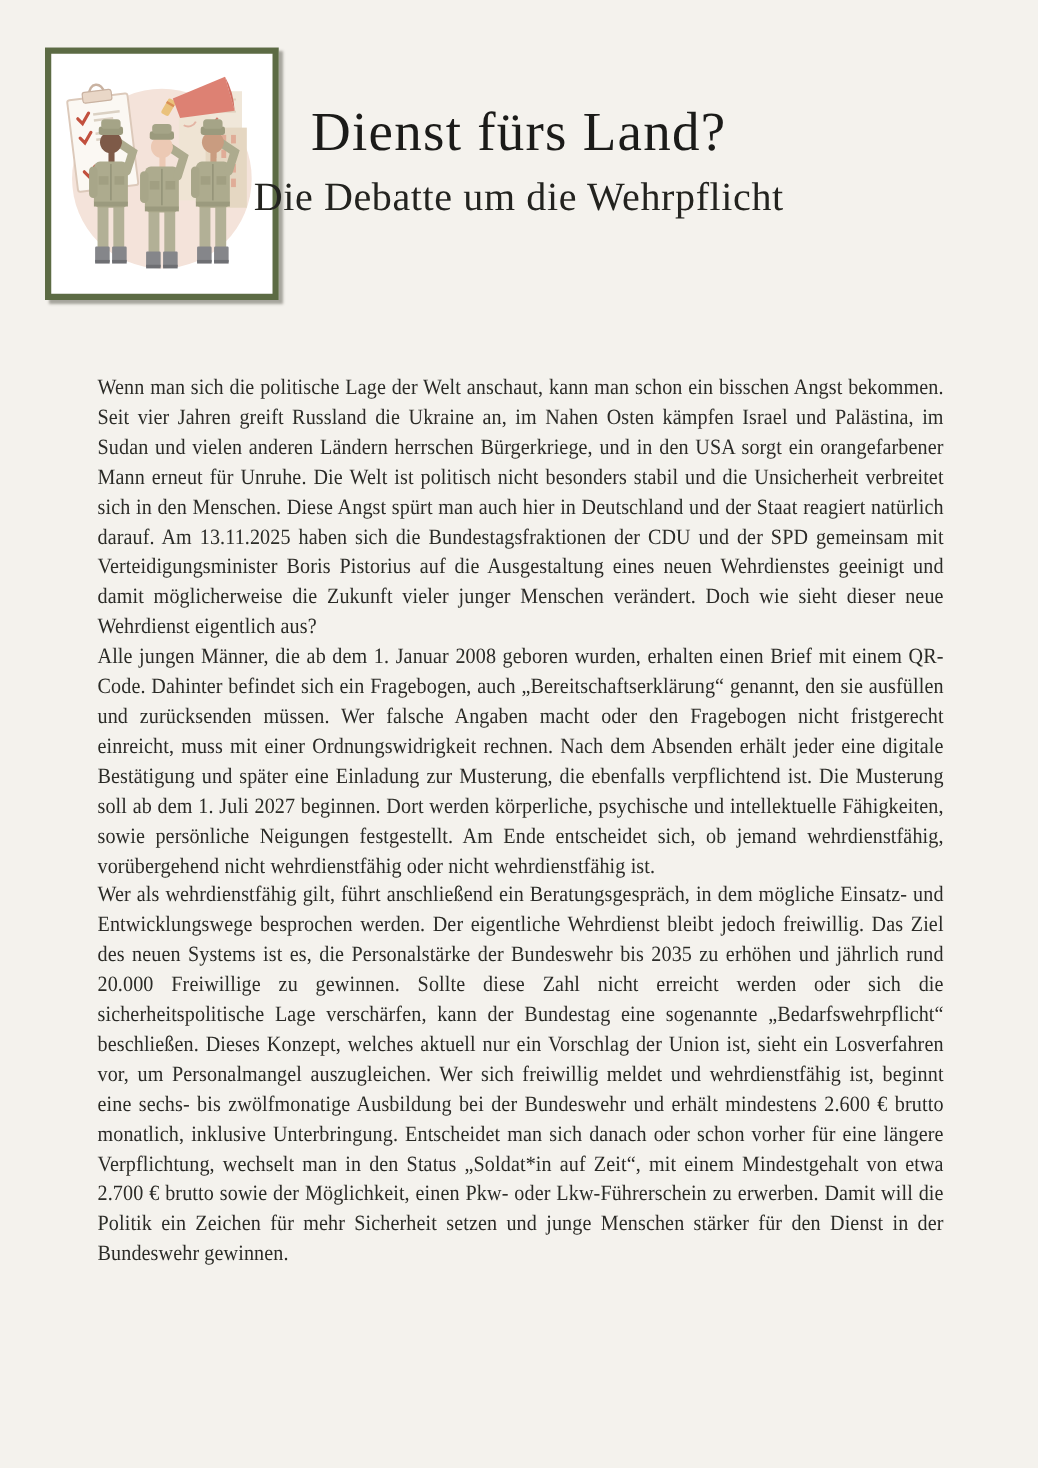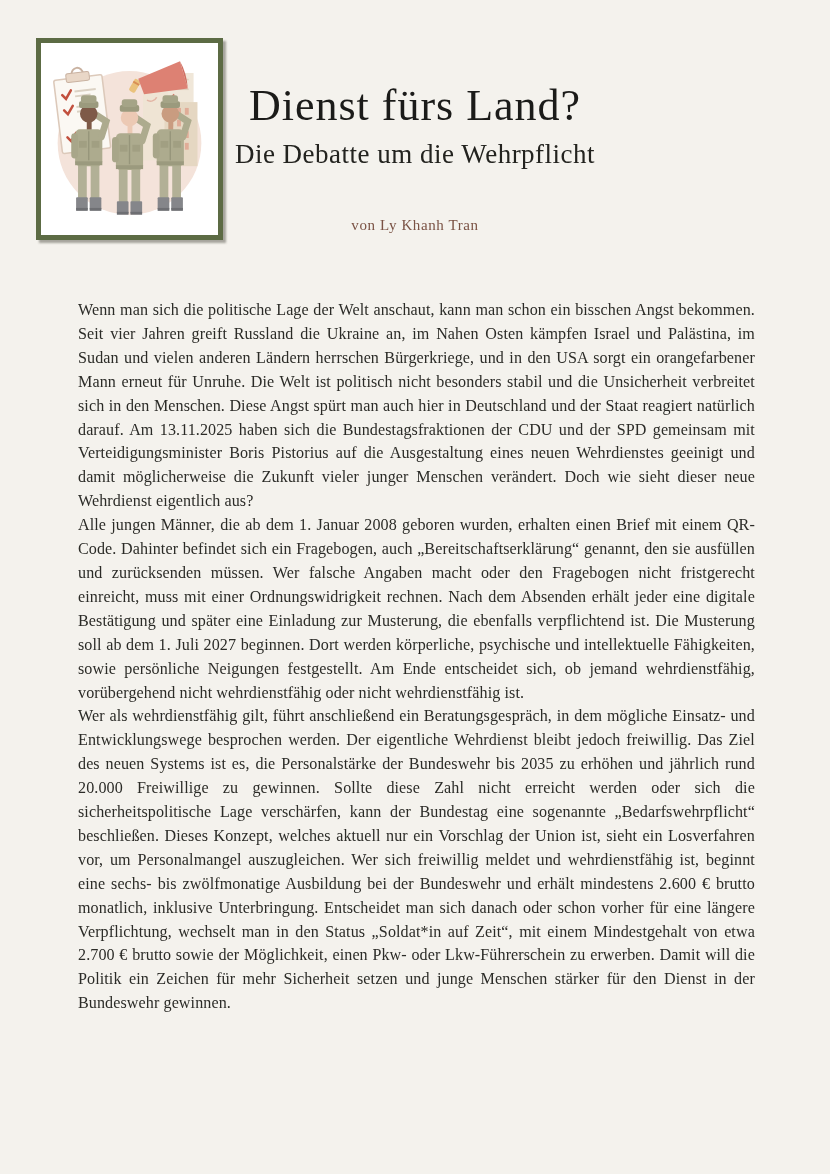--- a/index.html
+++ b/index.html
@@ -38,21 +38,21 @@
     font-family: "Liberation Serif", "DejaVu Serif", serif;
     font-size: 44px;
     font-weight: 500;
     line-height: 1.0;
     letter-spacing: 1px;
     color: #1b1b19;
   }
   .subtitle {
     margin-top: 13px;
     font-family: "Liberation Serif", "DejaVu Serif", serif;
-    font-size: 27px;
+    font-size: 32px;
     font-weight: 400;
     line-height: 1.0;
     letter-spacing: 0.5px;
     color: #23231f;
     text-align: center;
   }
   .byline {
     margin-top: 49px;
     font-size: 15px;
     letter-spacing: 0.6px;
@@ -199,21 +199,20 @@
           <rect x="118" y="53" width="20" height="7" rx="2" fill="#9b9a7d"></rect>
           <rect x="120" y="47" width="16" height="8" rx="3" fill="#a5a487"></rect>
         </g>
       </g>
     </svg>
   </div>
 
   <div class="header">
     <h1 class="title">Dienst fürs Land?</h1>
     <h2 class="subtitle">Die Debatte um die Wehrpflicht</h2>
-    <div class="byline">von Ly Khanh Tran</div>
   </div>
 
   <div class="article">
     <div class="article-inner">
       <p>Wenn man sich die politische Lage der Welt anschaut, kann man schon ein bisschen Angst bekommen. Seit vier Jahren greift Russland die Ukraine an, im Nahen Osten kämpfen Israel und Palästina, im Sudan und vielen anderen Ländern herrschen Bürgerkriege, und in den USA sorgt ein orangefarbener Mann erneut für Unruhe. Die Welt ist politisch nicht besonders stabil und die Unsicherheit verbreitet sich in den Menschen. Diese Angst spürt man auch hier in Deutschland und der Staat reagiert natürlich darauf. Am 13.11.2025 haben sich die Bundestagsfraktionen der CDU und der SPD gemeinsam mit Verteidigungsminister Boris Pistorius auf die Ausgestaltung eines neuen Wehrdienstes geeinigt und damit möglicherweise die Zukunft vieler junger Menschen verändert. Doch wie sieht dieser neue Wehrdienst eigentlich aus?</p>
       <p>Alle jungen Männer, die ab dem 1. Januar 2008 geboren wurden, erhalten einen Brief mit einem QR-Code. Dahinter befindet sich ein Fragebogen, auch „Bereitschaftserklärung“ genannt, den sie ausfüllen und zurücksenden müssen. Wer falsche Angaben macht oder den Fragebogen nicht fristgerecht einreicht, muss mit einer Ordnungswidrigkeit rechnen. Nach dem Absenden erhält jeder eine digitale Bestätigung und später eine Einladung zur Musterung, die ebenfalls verpflichtend ist. Die Musterung soll ab dem 1. Juli 2027 beginnen. Dort werden körperliche, psychische und intellektuelle Fähigkeiten, sowie persönliche Neigungen festgestellt. Am Ende entscheidet sich, ob jemand wehrdienstfähig, vorübergehend nicht wehrdienstfähig oder nicht wehrdienstfähig ist.</p>
       <p>Wer als wehrdienstfähig gilt, führt anschließend ein Beratungsgespräch, in dem mögliche Einsatz- und Entwicklungswege besprochen werden. Der eigentliche Wehrdienst bleibt jedoch freiwillig. Das Ziel des neuen Systems ist es, die Personalstärke der Bundeswehr bis 2035 zu erhöhen und jährlich rund 20.000 Freiwillige zu gewinnen. Sollte diese Zahl nicht erreicht werden oder sich die sicherheitspolitische Lage verschärfen, kann der Bundestag eine sogenannte „Bedarfswehrpflicht“ beschließen. Dieses Konzept, welches aktuell nur ein Vorschlag der Union ist, sieht ein Losverfahren vor, um Personalmangel auszugleichen. Wer sich freiwillig meldet und wehrdienstfähig ist, beginnt eine sechs- bis zwölfmonatige Ausbildung bei der Bundeswehr und erhält mindestens 2.600 € brutto monatlich, inklusive Unterbringung. Entscheidet man sich danach oder schon vorher für eine längere Verpflichtung, wechselt man in den Status „Soldat*in auf Zeit“, mit einem Mindestgehalt von etwa 2.700 € brutto sowie der Möglichkeit, einen Pkw- oder Lkw-Führerschein zu erwerben. Damit will die Politik ein Zeichen für mehr Sicherheit setzen und junge Menschen stärker für den Dienst in der Bundeswehr gewinnen.</p>
     </div>
   </div>
 

